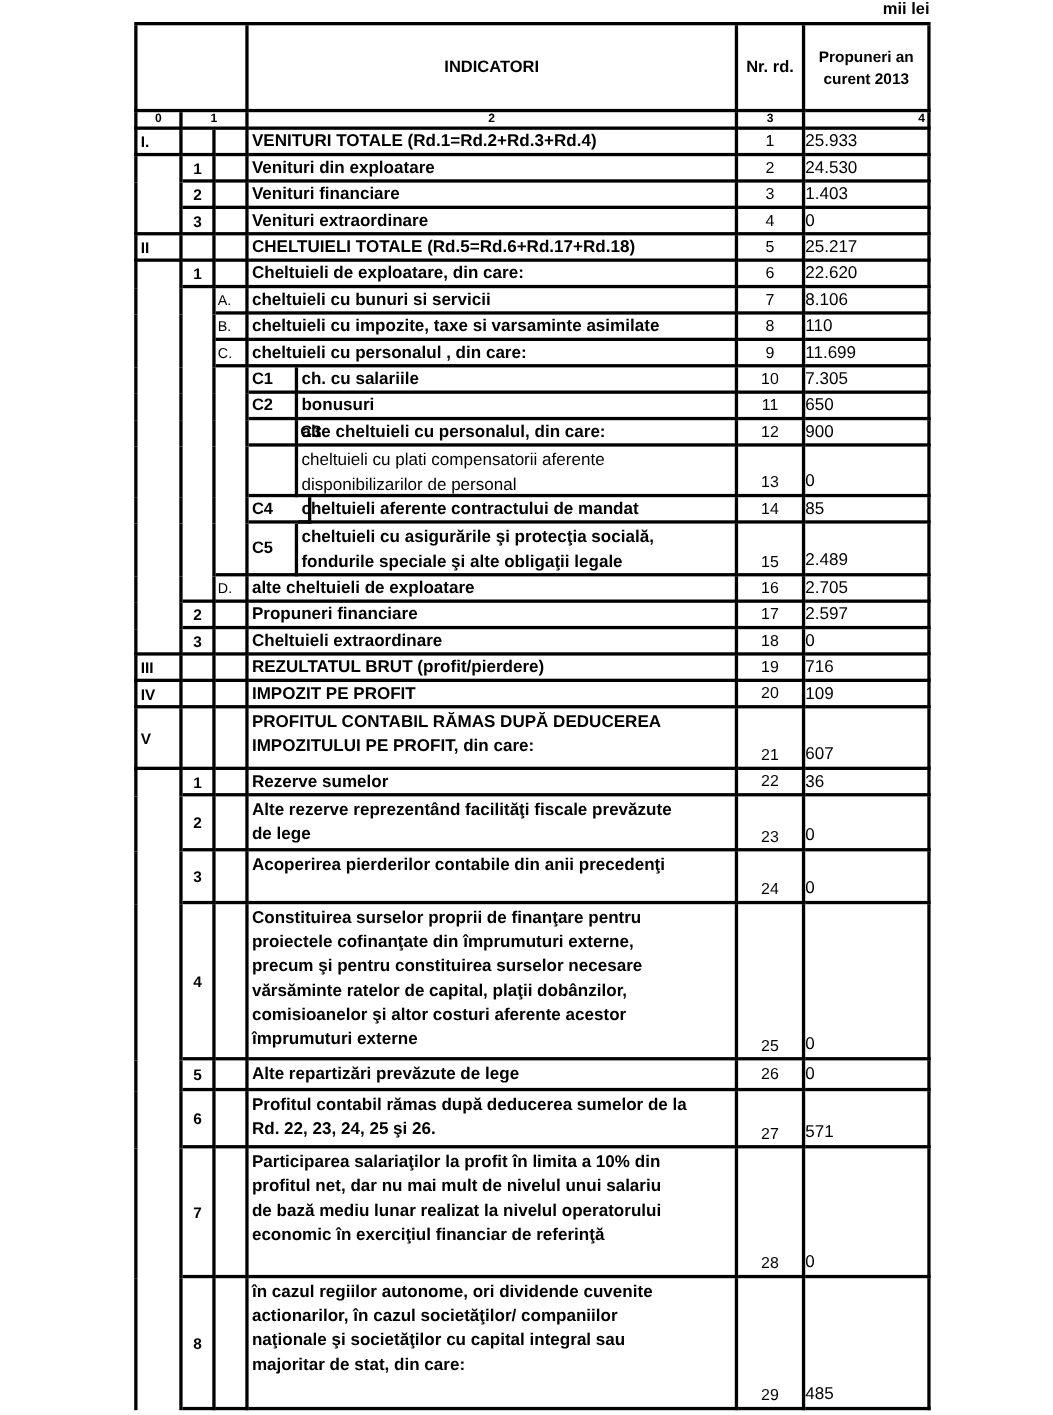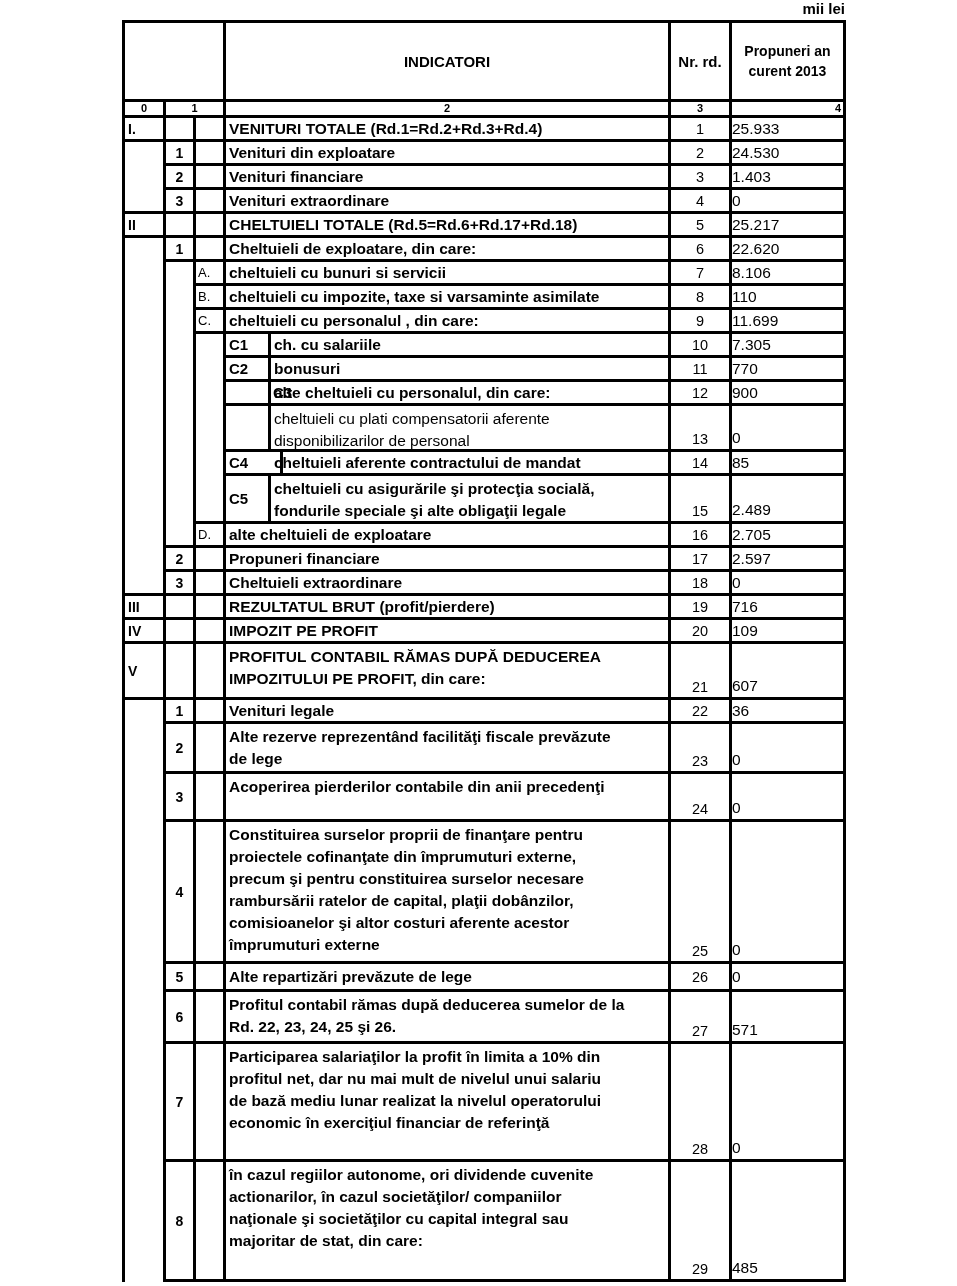--- a/index.html
+++ b/index.html
@@ -284,21 +284,21 @@
     <div class="cell" style="left:104px;width:45px;">
           <div class="vmid txt bold" style="font-size:15px;">C2</div>
         </div>
     <div class="cell c2" style="left:149px;width:400px;">
           <div class="vmid txt bold">bonusuri</div>
         </div>
     <div class="cell c3">
           <div class="vmid nr">11</div>
         </div>
     <div class="cell c4">
-          <div class="vmid num">770</div>
+          <div class="vmid num">650</div>
         </div>
   </div>
       <div class="row" style="top:362px;height:24px;">
     <div class="cell c0 noB">
           <div class="vmid txt bold" style="font-size:14px;"></div>
         </div>
     <div class="cell c1 noB">
           <div class="vmid txt bold" style="text-align:center;padding:0;font-size:14px;"></div>
         </div>
     <div class="cell c1b noB">
@@ -526,21 +526,21 @@
           <div class="vmid txt bold" style="font-size:14px;"></div>
         </div>
     <div class="cell c1">
           <div class="vmid txt bold" style="text-align:center;padding:0;font-size:14px;">1</div>
         </div>
     <div class="cell c1b">
           <div class="vmid txt" style="font-size:13px;padding-left:2px;"></div>
         </div>
 
     <div class="cell c2" style="">
-          <div class="vmid txt bold">Venituri legale</div>
+          <div class="vmid txt bold">Rezerve sumelor</div>
         </div>
     <div class="cell c3">
           <div class="vmid nr">22</div>
         </div>
     <div class="cell c4">
           <div class="vmid num">36</div>
         </div>
   </div>
       <div class="row" style="top:704px;height:50px;">
     <div class="cell c0 noB">
@@ -598,21 +598,21 @@
         </div>
     <div class="cell c1b">
           <div class="vmid txt" style="font-size:13px;padding-left:2px;"></div>
         </div>
 
     <div class="cell c2" style="">
           <div class="topt">
             <div class="txt bold">Constituirea surselor proprii de finanţare pentru</div>
             <div class="txt bold">proiectele cofinanţate din împrumuturi externe,</div>
             <div class="txt bold">precum şi pentru constituirea surselor necesare</div>
-            <div class="txt bold">rambursării ratelor de capital, plaţii dobânzilor,</div>
+            <div class="txt bold">vărsăminte ratelor de capital, plaţii dobânzilor,</div>
             <div class="txt bold">comisioanelor şi altor costuri aferente acestor</div>
             <div class="txt bold">împrumuturi externe</div>
           </div>
         </div>
     <div class="cell c3">
           <div class="bottom nr">25</div>
         </div>
     <div class="cell c4">
           <div class="bottom num">0</div>
         </div>

